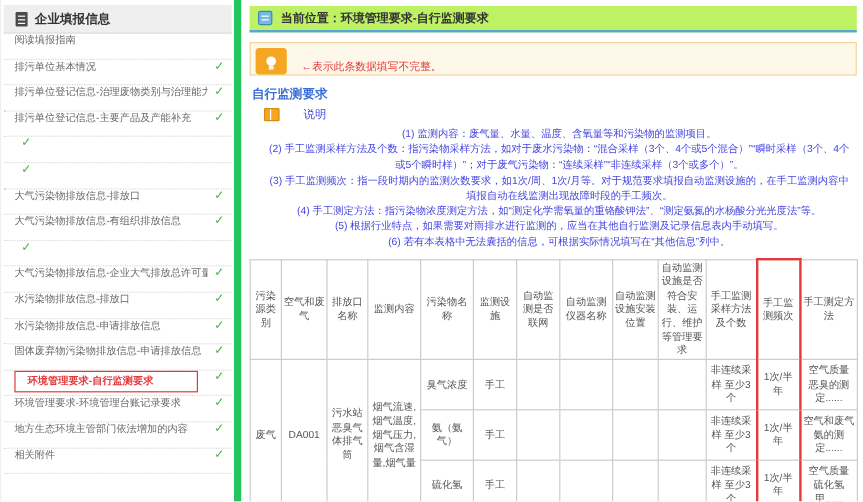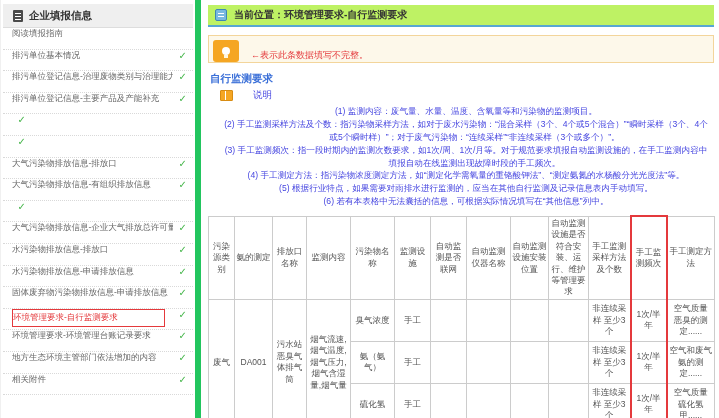--- a/index.html
+++ b/index.html
@@ -15,21 +15,21 @@
              font-size:10.5px;font-weight:bold;color:#333;}
   .doc-icon{width:10px;height:12px;background:#4a4a4a;border-radius:1px;position:relative;display:inline-block;}
   .doc-icon::after{content:"";position:absolute;left:2px;top:3px;width:6px;height:1px;background:#fff;
                    box-shadow:0 3px 0 #fff,0 6px 0 #fff;}
   .sb-item{height:21.6px;box-sizing:border-box;display:flex;align-items:flex-start;
            justify-content:space-between;padding:0 6px 0 9px;
            border-bottom:1px dotted #d9d9d9;font-size:8.5px;color:#686868;
            white-space:nowrap;cursor:pointer;}
   .sb-item .label{overflow:hidden;}
   .sb-item.selected{color:#e4393c;}
-  .sb-item.selected .label{border:1px solid #e4393c;flex:1;margin-right:8px;padding:2px 0;}
+  .sb-item.selected .label{border:1px solid #e4393c;flex:1;margin-right:8px;padding:2px 10px;font-weight:bold;}
   .mark{width:14px;text-align:right;flex-shrink:0;}
   .mark.done{color:#44b549;font-weight:bold;font-size:10px;}
   .mark.incomplete{display:inline-block;}
   .mark.incomplete::after{content:"";display:inline-block;width:10px;height:3px;border-radius:2px;
         background:linear-gradient(90deg,#f5a623,#e4393c);}
 
   
   .main{flex:1;box-sizing:border-box;padding:5px 5px 0 7px;overflow:hidden;}
   .breadcrumb{height:20px;background:#bef264;border-bottom:2px solid #57a7d3;
               display:flex;align-items:center;gap:7px;padding:0 7px;
@@ -185,21 +185,21 @@
           <col style="width:44px">
         <col style="width:38px">
           <col style="width:40px">
           <col style="width:42px">
           <col style="width:36px">
         <col style="width:48px">
       </colgroup>
       <thead>
         <tr>
           <th>污染源类别</th>
-          <th>氨的测定</th>
+          <th>空气和废气</th>
           <th>排放口名称</th>
           <th>监测内容</th>
           <th>污染物名称</th>
           <th>监测设施</th>
           <th>自动监测是否联网</th>
           <th>自动监测仪器名称</th>
           <th>自动监测设施安装位置</th>
           <th>自动监测设施是否符合安装、运行、维护等管理要求</th>
           <th>手工监测采样方法及个数</th>
           <th class="rc rc-top">手工监测频次</th>

